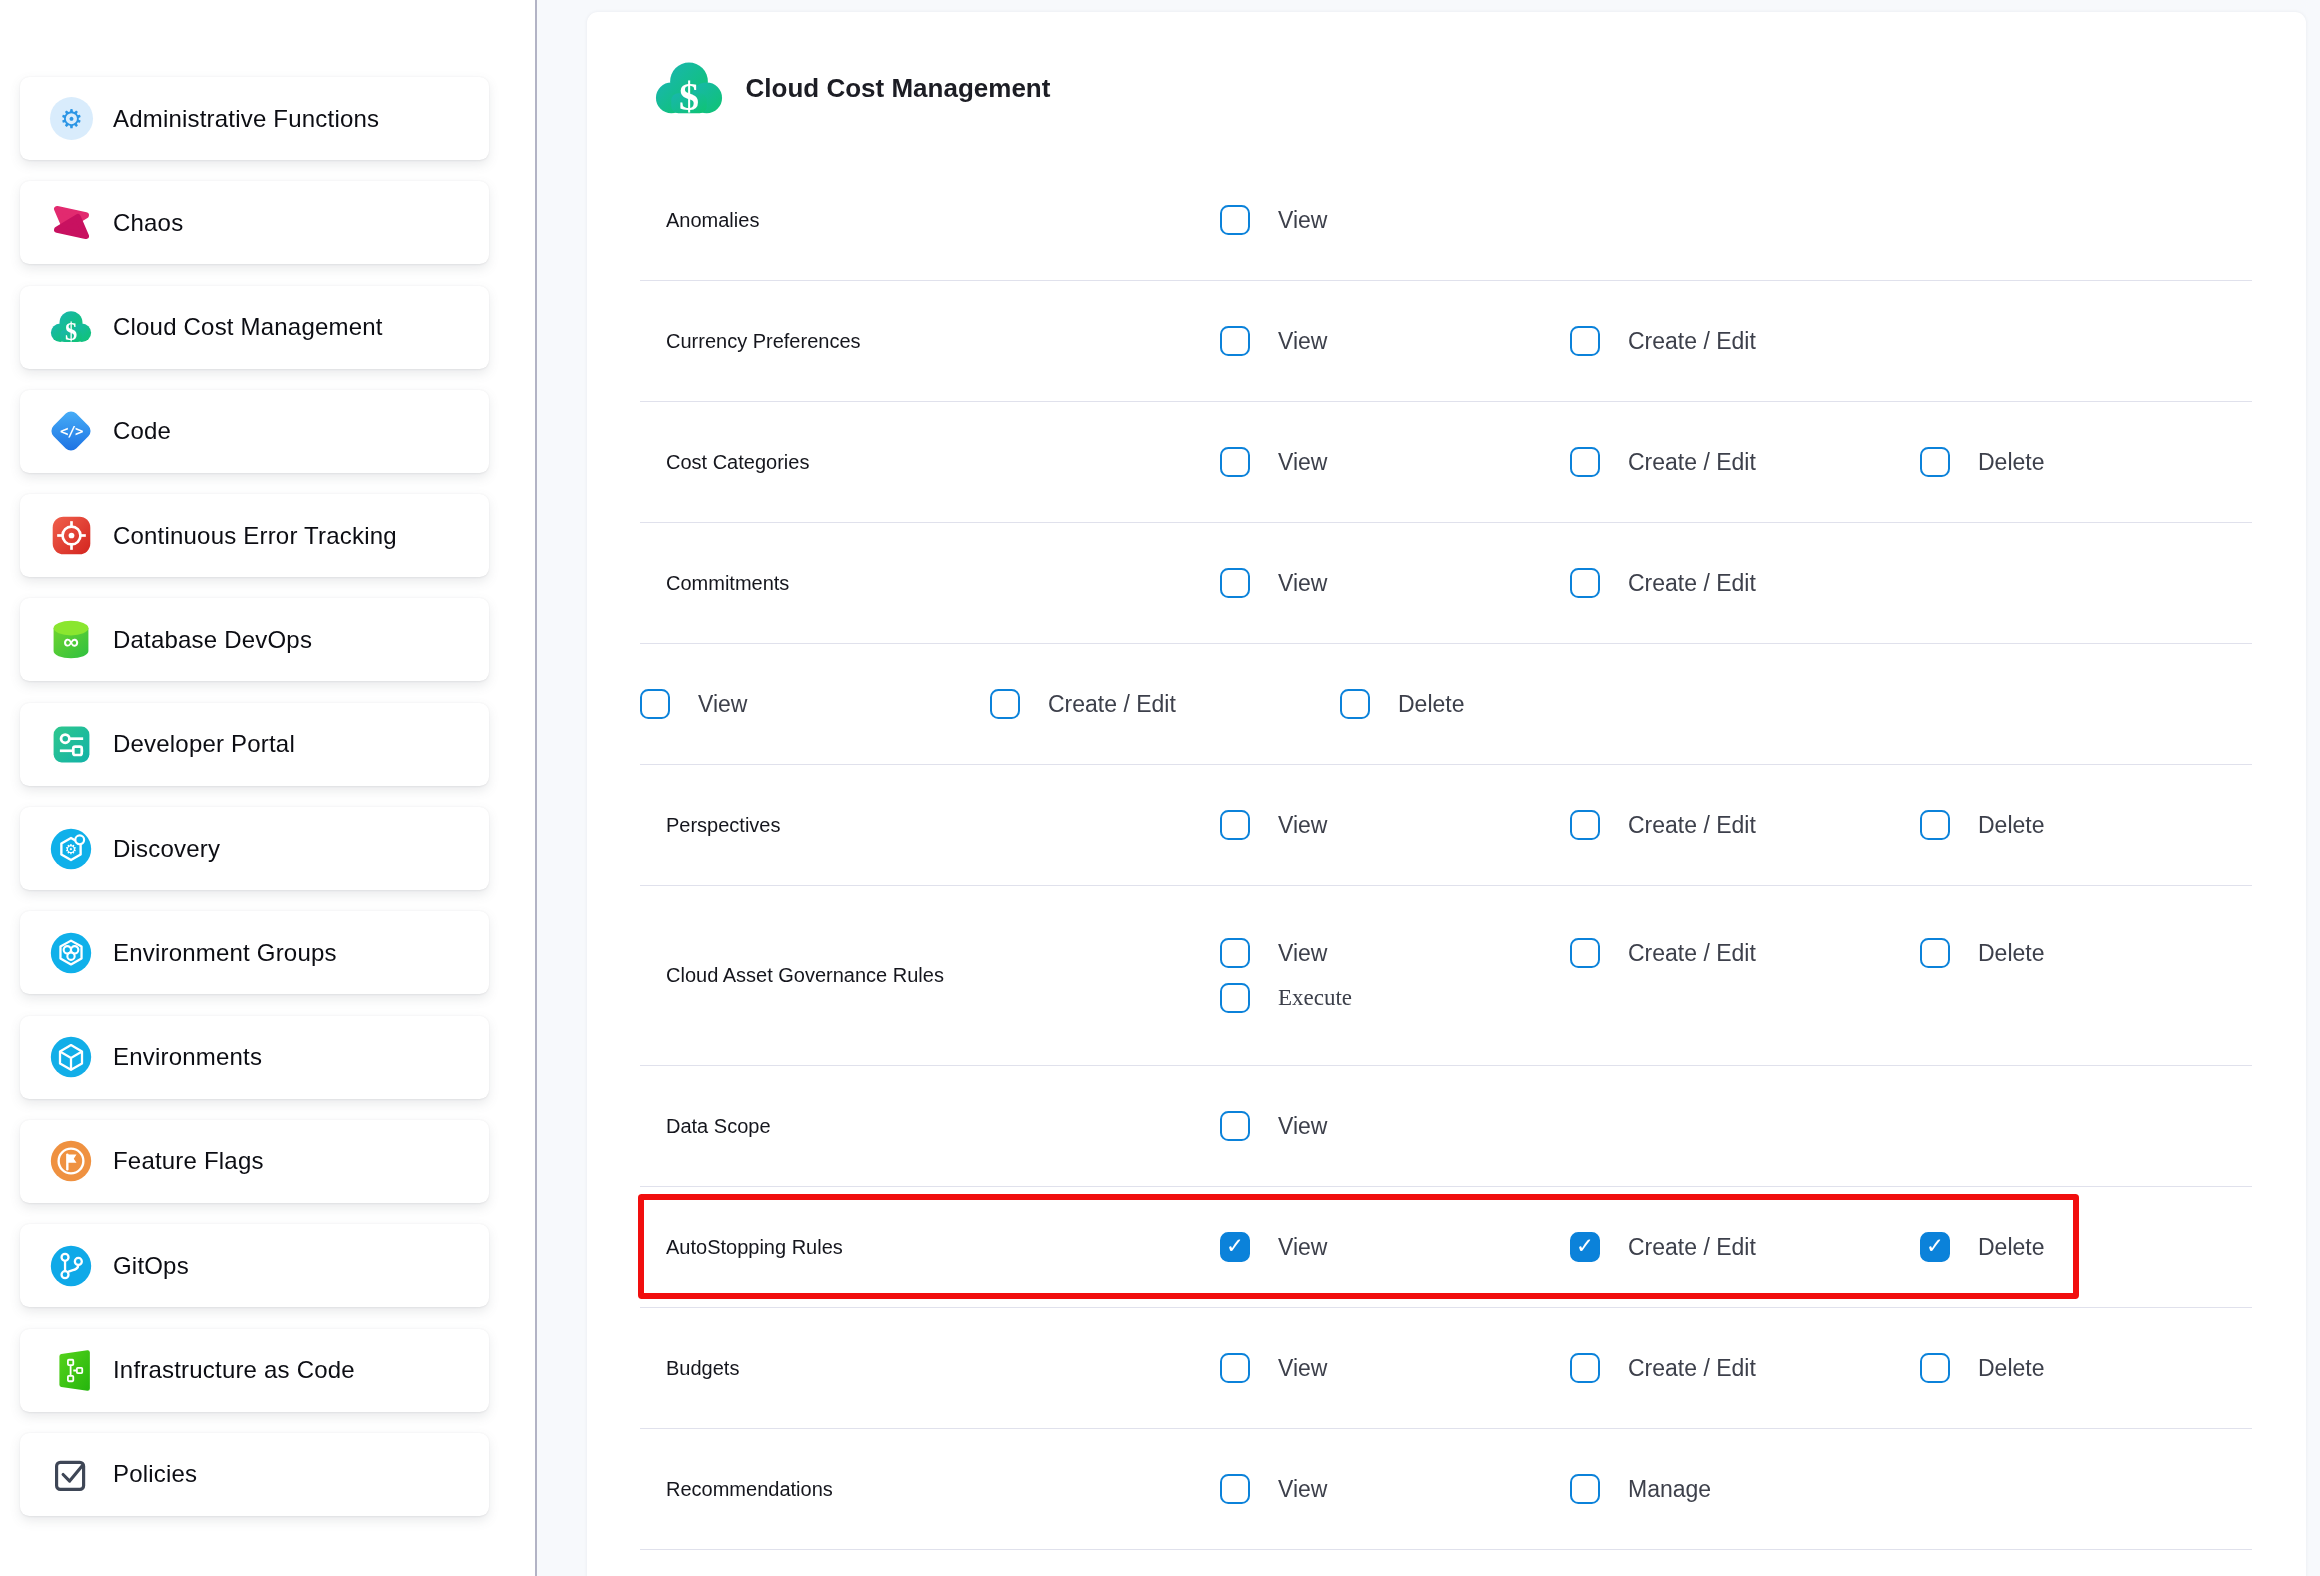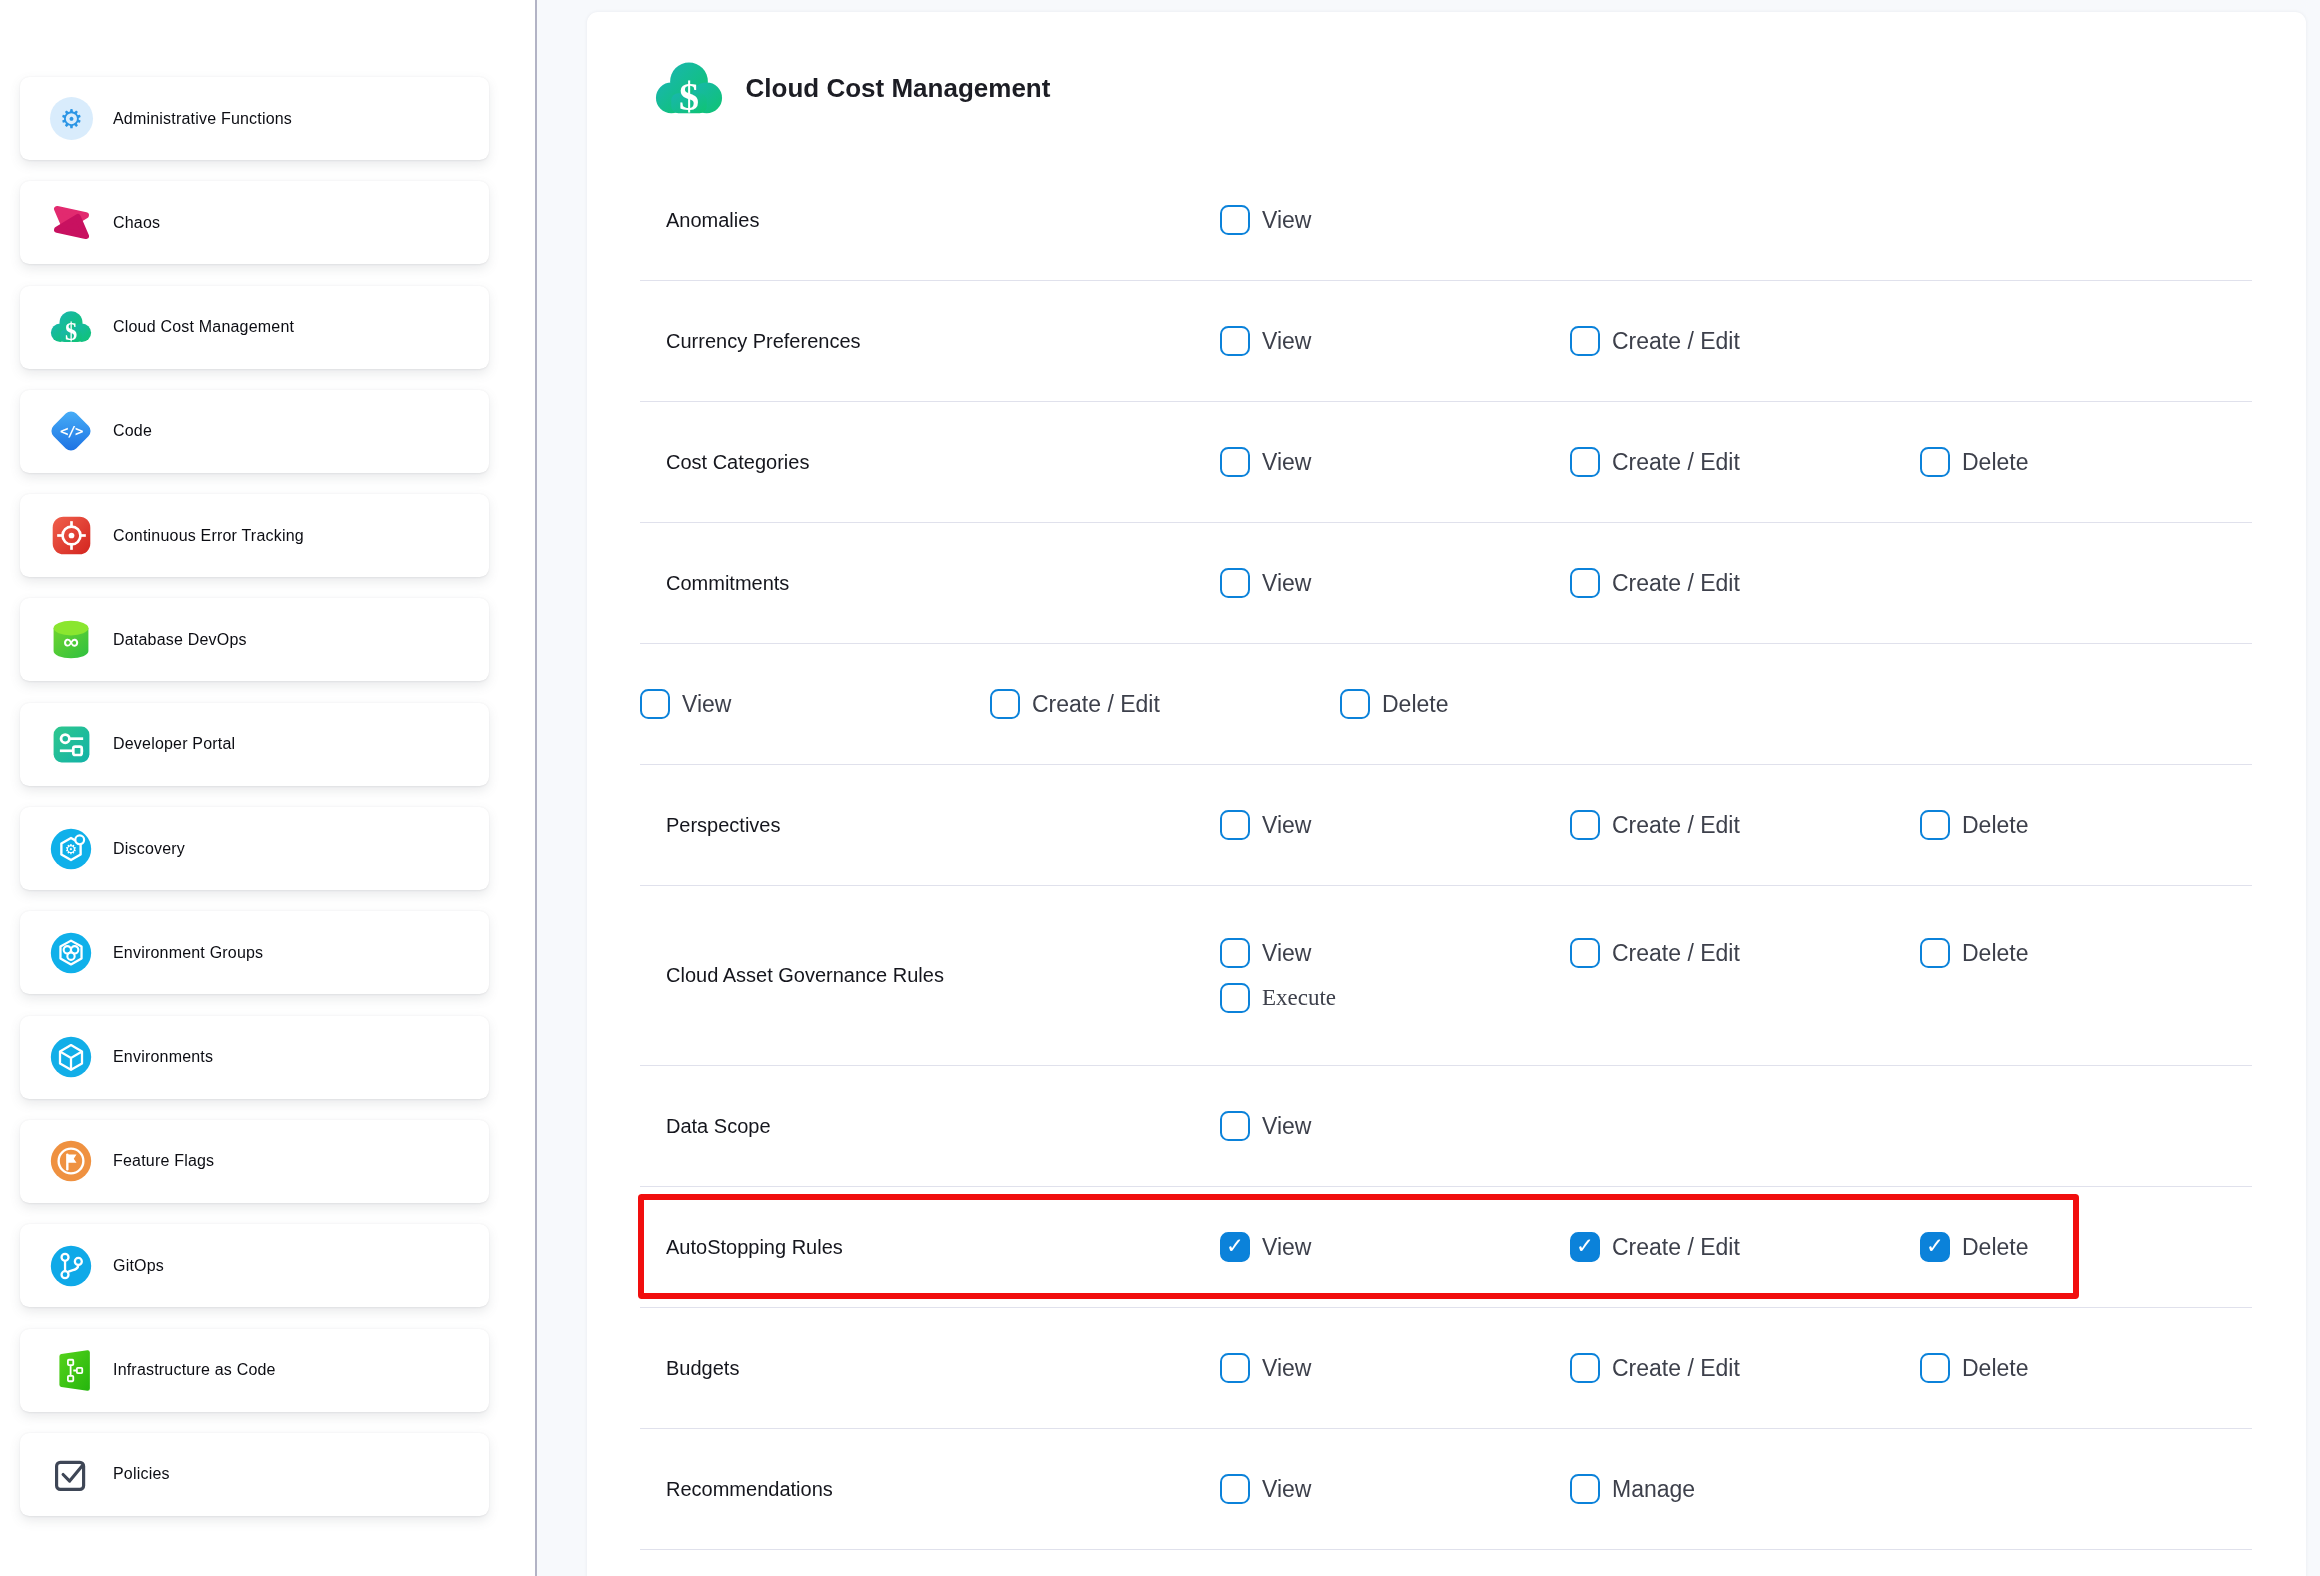--- a/index.html
+++ b/index.html
@@ -7,21 +7,21 @@
          font-family:"Liberation Sans","DejaVu Sans",sans-serif;
          --accent:#0b82da; --red:#f10e0e;}
   
   .main-area{position:absolute;left:537px;top:0;right:0;bottom:0;background:#f7f9fc;}
   .vdivider{position:absolute;left:535px;top:0;width:1.9px;height:1577px;background:#b2b3c5;}
   .sidebar{position:absolute;left:0;top:0;width:535px;height:1577px;background:#fff;}
   .sidebar-list{position:absolute;left:20.4px;top:77px;width:469px;}
   .side-card{height:83px;border-radius:9.3px;background:#fff;box-sizing:border-box;
              box-shadow:0 0.9px 1.9px rgba(40,41,61,.07),0 4.6px 11px rgba(96,97,112,.13);
              margin-bottom:21.3px;display:flex;align-items:center;padding-left:28px;gap:18.6px;cursor:pointer;}
-  .side-label{font-size:16px;font-weight:500;color:#0c0d13;letter-spacing:0.2px;white-space:nowrap;}
+  .side-label{font-size:24px;font-weight:500;color:#0c0d13;letter-spacing:0.2px;white-space:nowrap;}
   .ic{width:46px;height:46px;display:flex;align-items:center;justify-content:center;flex:none;}
   .circle-badge{width:43px;height:43px;border-radius:50%;display:flex;align-items:center;justify-content:center;}
   .gear-glyph{color:#2b95e5;font-size:26px;line-height:1;}
   .diamond{width:32px;height:32px;border-radius:7.4px;transform:rotate(45deg);
            background:linear-gradient(135deg,#49b1f8,#1a6ee2);display:flex;align-items:center;justify-content:center;}
   .diamond>span{transform:rotate(-45deg);color:#fff;font-weight:700;font-size:14px;
                 font-family:"DejaVu Sans Mono","Liberation Mono",monospace;letter-spacing:-0.9px;}
   
   .main-card{position:absolute;left:587px;top:12px;width:1719px;height:1633px;background:#fff;
              border-radius:11px;box-shadow:0 0.9px 3.7px rgba(30,30,60,.07);
@@ -32,21 +32,21 @@
   .prow.tall{height:180px;}
   .prow-label{width:580px;flex:none;display:flex;align-items:center;padding-left:26px;box-sizing:border-box;
               font-size:20px;font-weight:500;color:#15161d;}
   .perm-grid{flex:1;display:grid;grid-template-columns:350px 350px 350px;align-items:center;align-content:center;row-gap:15px;}
   .perm{display:flex;align-items:center;cursor:pointer;}
   .perm.exec{grid-column:1;grid-row:2;font-family:Liberation Serif, serif;}
   .cb{width:30px;height:30px;box-sizing:border-box;border:2.8px solid var(--accent);border-radius:8.3px;background:#fff;
       display:inline-flex;align-items:center;justify-content:center;flex:none;}
   .cb.checked{background:var(--accent);border-color:var(--accent);}
   .cb.checked::after{content:"✓";color:#fff;font-size:21.3px;font-weight:700;line-height:1;margin-top:-0.9px;}
-  .perm-label{font-size:23px;color:#3d404b;margin-left:12px;white-space:nowrap;text-align:right;}
+  .perm-label{font-size:23px;color:#3d404b;margin-left:28px;white-space:nowrap;text-align:right;}
   .highlight-box{position:absolute;left:-1.9px;top:7.4px;bottom:8.3px;width:1441px;box-sizing:border-box;
                  border:6.5px solid var(--red);border-radius:3.7px;pointer-events:none;}
 </style>
 </head>
 <body>
 
 <div class="stage" style="--accent: #0b82da; --red: #f10e0e;">
 
   <div class="main-area"></div>
   <div class="vdivider"></div>

